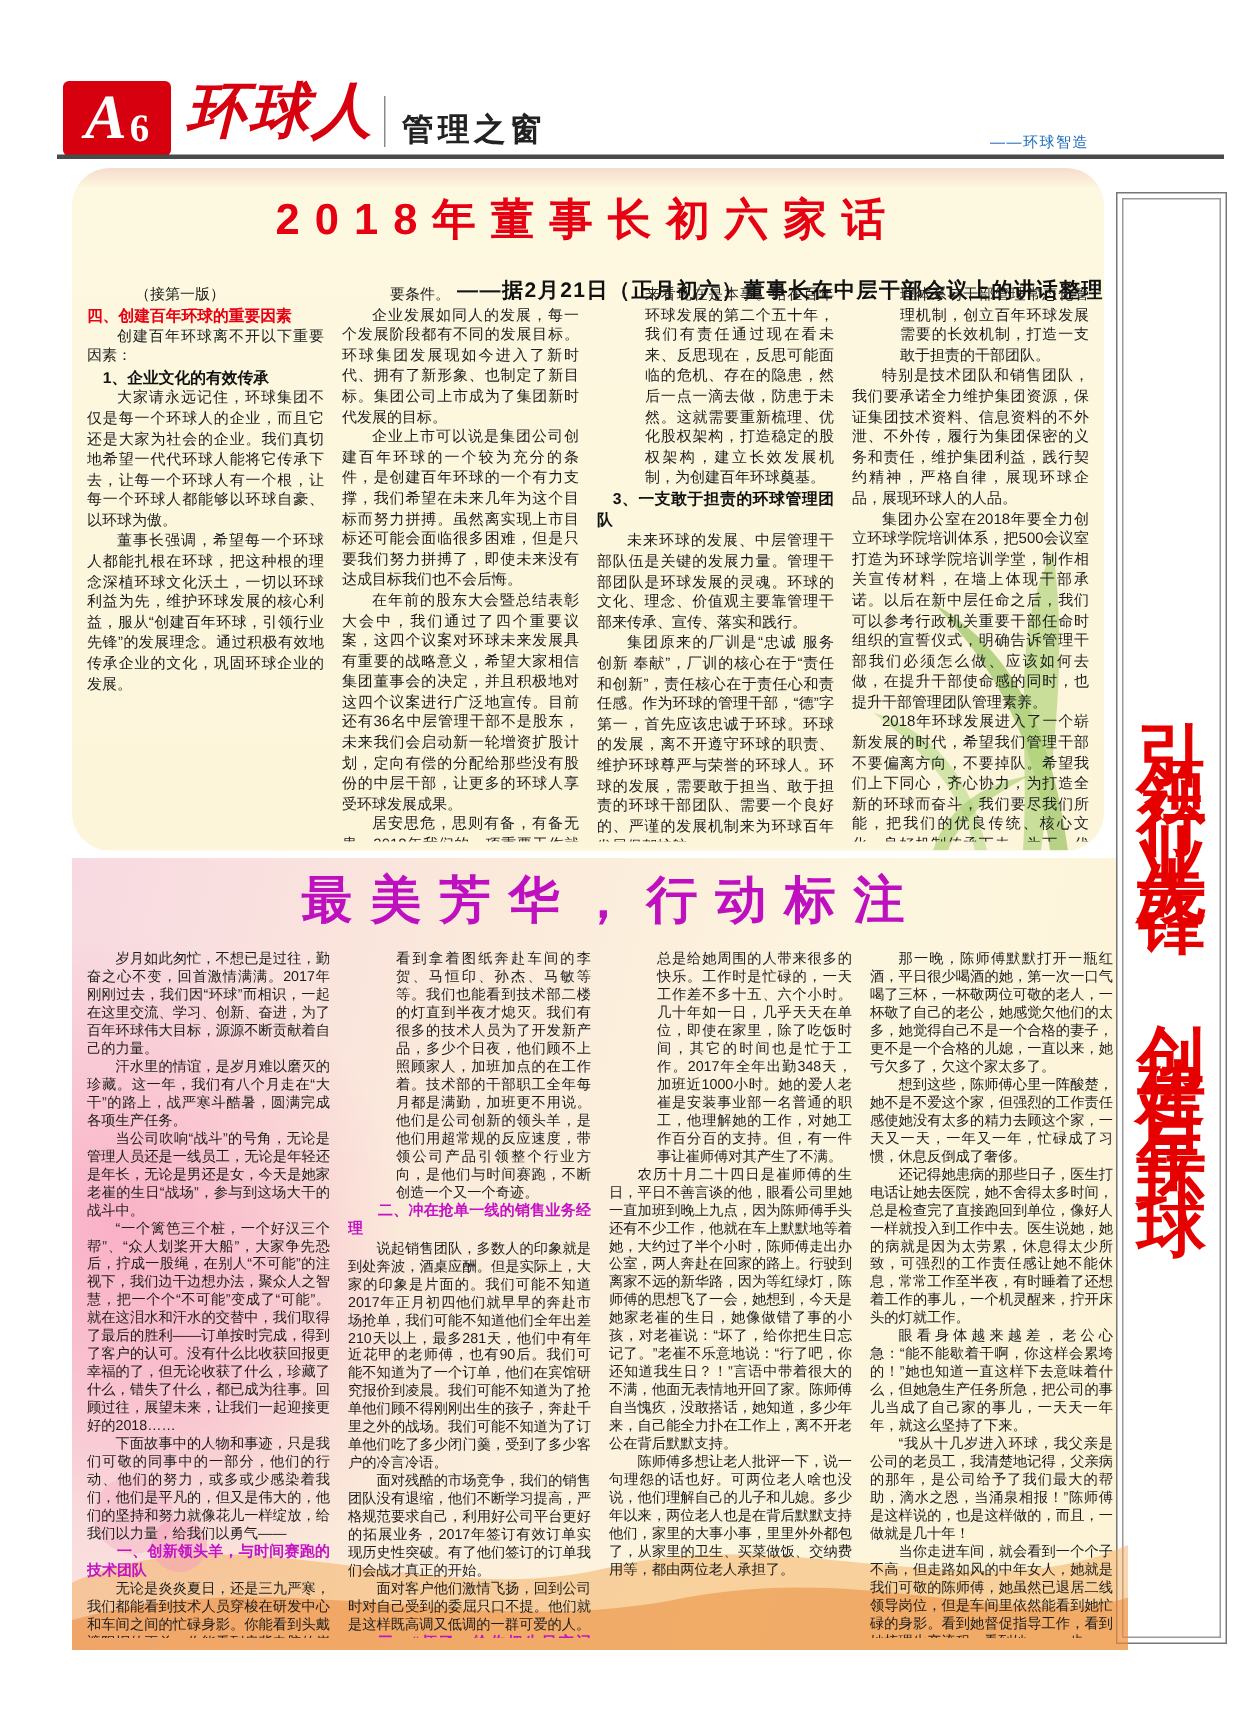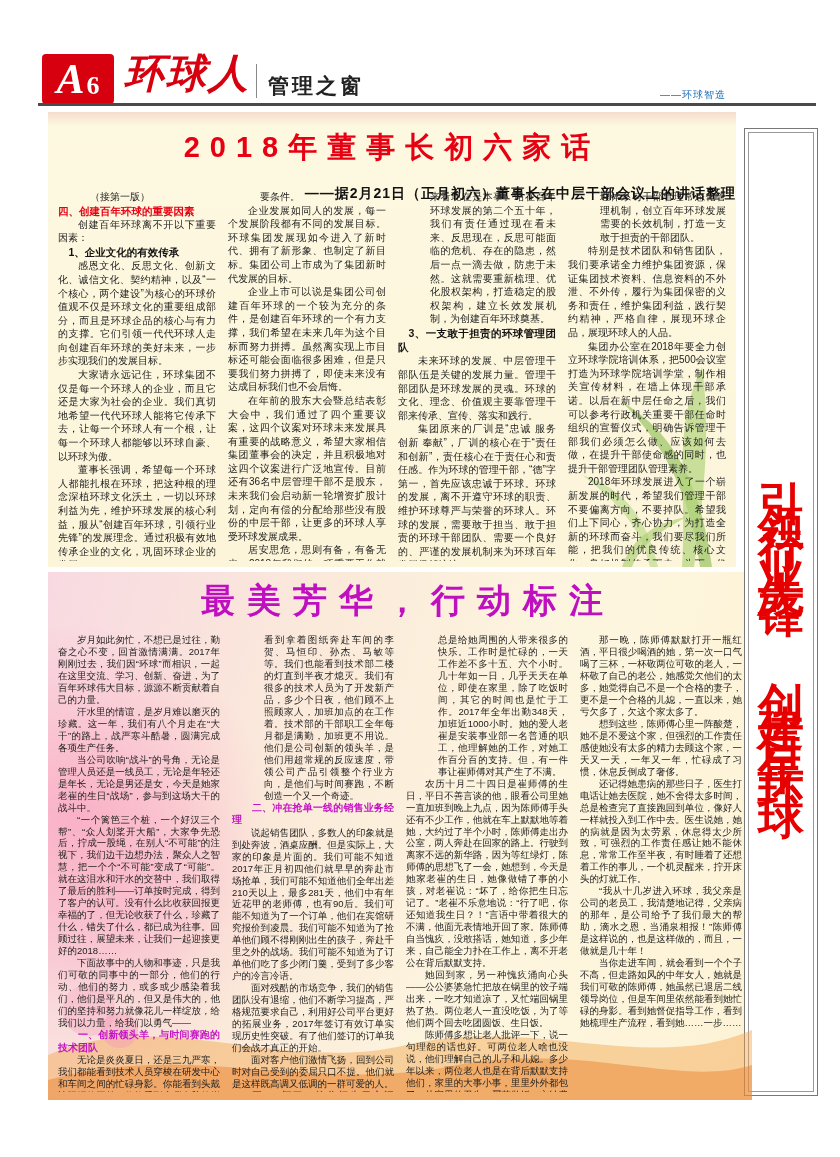--- a/index.html
+++ b/index.html
@@ -27,20 +27,21 @@
     font-style:italic;font-weight:bold;font-size:26px;color:#1b6bb8;letter-spacing:1px;
   }
   .slogan-sub{position:absolute;right:90px;top:32px;font-size:10px;color:#1b6bb8;letter-spacing:1px;}
   .header-rule{position:absolute;left:38px;top:103px;width:778px;height:3px;background:#4a4a4a;}
 
   
   .article1{
     position:absolute;left:48px;top:112px;width:688px;height:455px;
     background:linear-gradient(180deg,#f6dccd 0%,#fdf8e0 3%,#fcf5da 100%);
     overflow:hidden;
+    border-radius:25px;
   }
   .a1-title{
     margin-top:18px;text-align:center;font-size:29px;font-weight:bold;color:#e60012;
     letter-spacing:10px;line-height:1.2;
   }
   .a1-subtitle{margin-top:20px;text-align:right;font-size:14px;font-weight:bold;color:#111;letter-spacing:1px;}
   .a1-columns{
     position:absolute;left:10px;right:10px;top:78px;bottom:6px;
     display:flex;gap:12px;z-index:2;
   }
@@ -112,21 +113,20 @@
     <path d="M120 220 C125 140 110 80 140 20 C150 90 140 160 132 220 Z" fill="#a6cf6e" opacity="0.7"></path>
     <path d="M96 220 C85 170 60 140 20 128 C62 160 80 185 88 220 Z" fill="#b5d884" opacity="0.7"></path>
     <path d="M60 220 C70 190 95 175 125 170 C95 185 78 200 70 220 Z" fill="#9cc763" opacity="0.65"></path>
   </svg>
   <div class="a1-columns">
       <div class="col">
         <p class="para cont">（接第一版）</p>
         <p class="para red-head">四、创建百年环球的重要因素</p>
         <p class="para ">创建百年环球离不开以下重要因素：</p>
         <p class="para bold-head">1、企业文化的有效传承</p>
-        <p class="para ">感恩文化、反思文化、创新文化、诚信文化、契约精神，以及“一个核心，两个建设”为核心的环球价值观不仅是环球文化的重要组成部分，而且是环球企品的核心与有力的支撑。它们引领一代代环球人走向创建百年环球的美好未来，一步步实现我们的发展目标。</p>
         <p class="para ">大家请永远记住，环球集团不仅是每一个环球人的企业，而且它还是大家为社会的企业。我们真切地希望一代代环球人能将它传承下去，让每一个环球人有一个根，让每一个环球人都能够以环球自豪、以环球为傲。</p>
         <p class="para ">董事长强调，希望每一个环球人都能扎根在环球，把这种根的理念深植环球文化沃土，一切以环球利益为先，维护环球发展的核心利益，服从“创建百年环球，引领行业先锋”的发展理念。通过积极有效地传承企业的文化，巩固环球企业的发展。</p>
       </div>
       <div class="col">
         <p class="para cont">要条件。</p>
         <p class="para ">企业发展如同人的发展，每一个发展阶段都有不同的发展目标。环球集团发展现如今进入了新时代、拥有了新形象、也制定了新目标。集团公司上市成为了集团新时代发展的目标。</p>
         <p class="para ">企业上市可以说是集团公司创建百年环球的一个较为充分的条件，是创建百年环球的一个有力支撑，我们希望在未来几年为这个目标而努力拼搏。虽然离实现上市目标还可能会面临很多困难，但是只要我们努力拼搏了，即使未来没有达成目标我们也不会后悔。</p>
         <p class="para ">在年前的股东大会暨总结表彰大会中，我们通过了四个重要议案，这四个议案对环球未来发展具有重要的战略意义，希望大家相信集团董事会的决定，并且积极地对这四个议案进行广泛地宣传。目前还有36名中层管理干部不是股东，未来我们会启动新一轮增资扩股计划，定向有偿的分配给那些没有股份的中层干部，让更多的环球人享受环球发展成果。</p>
         <p class="para ">居安思危，思则有备，有备无患。2018年我们的一项重要工作就是对股权架构地优化。梳理股权架构有两个重要目的：一是扫除集团上市计划的障碍；二是为创建百年环球奠定良好的基础。</p>
       </div>
@@ -168,27 +168,27 @@
         <p class="para cont">看到拿着图纸奔赴车间的李贺、马恒印、孙杰、马敏等等。我们也能看到技术部二楼的灯直到半夜才熄灭。我们有很多的技术人员为了开发新产品，多少个日夜，他们顾不上照顾家人，加班加点的在工作着。技术部的干部职工全年每月都是满勤，加班更不用说。他们是公司创新的领头羊，是他们用超常规的反应速度，带领公司产品引领整个行业方向，是他们与时间赛跑，不断创造一个又一个奇迹。</p>
         <p class="para magenta-head">二、冲在抢单一线的销售业务经理</p>
         <p class="para ">说起销售团队，多数人的印象就是到处奔波，酒桌应酬。但是实际上，大家的印象是片面的。我们可能不知道2017年正月初四他们就早早的奔赴市场抢单，我们可能不知道他们全年出差210天以上，最多281天，他们中有年近花甲的老师傅，也有90后。我们可能不知道为了一个订单，他们在宾馆研究报价到凌晨。我们可能不知道为了抢单他们顾不得刚刚出生的孩子，奔赴千里之外的战场。我们可能不知道为了订单他们吃了多少闭门羹，受到了多少客户的冷言冷语。</p>
         <p class="para ">面对残酷的市场竞争，我们的销售团队没有退缩，他们不断学习提高，严格规范要求自己，利用好公司平台更好的拓展业务，2017年签订有效订单实现历史性突破。有了他们签订的订单我们会战才真正的开始。</p>
         <p class="para ">面对客户他们激情飞扬，回到公司时对自己受到的委屈只口不提。他们就是这样既高调又低调的一群可爱的人。</p>
         <p class="para magenta-head">三、“坏了，给你把生日忘记了。”——记巾帼英雄陈济霞</p>
       </div>
       <div class="col">
         <p class="para cont">总是给她周围的人带来很多的快乐。工作时是忙碌的，一天工作差不多十五、六个小时。几十年如一日，几乎天天在单位，即使在家里，除了吃饭时间，其它的时间也是忙于工作。2017年全年出勤348天，加班近1000小时。她的爱人老崔是安装事业部一名普通的职工，他理解她的工作，对她工作百分百的支持。但，有一件事让崔师傅对其产生了不满。</p>
         <p class="para ">农历十月二十四日是崔师傅的生日，平日不善言谈的他，眼看公司里她一直加班到晚上九点，因为陈师傅手头还有不少工作，他就在车上默默地等着她，大约过了半个小时，陈师傅走出办公室，两人奔赴在回家的路上。行驶到离家不远的新华路，因为等红绿灯，陈师傅的思想飞了一会，她想到，今天是她家老崔的生日，她像做错了事的小孩，对老崔说：“坏了，给你把生日忘记了。”老崔不乐意地说：“行了吧，你还知道我生日？！”言语中带着很大的不满，他面无表情地开回了家。陈师傅自当愧疚，没敢搭话，她知道，多少年来，自己能全力扑在工作上，离不开老公在背后默默支持。</p>
-        <p class="para ">她回到家，另一种愧疚涌向心头——公公婆婆急忙把放在锅里的饺子端出来，一吃才知道凉了，又忙端回锅里热了热。两位老人一直没吃饭，为了等他们两个回去吃团圆饭、生日饭。</p>
         <p class="para ">陈师傅多想让老人批评一下，说一句理怨的话也好。可两位老人啥也没说，他们理解自己的儿子和儿媳。多少年以来，两位老人也是在背后默默支持他们，家里的大事小事，里里外外都包了，从家里的卫生、买菜做饭、交纳费用等，都由两位老人承担了。</p>
       </div>
       <div class="col">
         <p class="para ">那一晚，陈师傅默默打开一瓶红酒，平日很少喝酒的她，第一次一口气喝了三杯，一杯敬两位可敬的老人，一杯敬了自己的老公，她感觉欠他们的太多，她觉得自己不是一个合格的妻子，更不是一个合格的儿媳，一直以来，她亏欠多了，欠这个家太多了。</p>
         <p class="para ">想到这些，陈师傅心里一阵酸楚，她不是不爱这个家，但强烈的工作责任感使她没有太多的精力去顾这个家，一天又一天，一年又一年，忙碌成了习惯，休息反倒成了奢侈。</p>
         <p class="para ">还记得她患病的那些日子，医生打电话让她去医院，她不舍得太多时间，总是检查完了直接跑回到单位，像好人一样就投入到工作中去。医生说她，她的病就是因为太劳累，休息得太少所致，可强烈的工作责任感让她不能休息，常常工作至半夜，有时睡着了还想着工作的事儿，一个机灵醒来，拧开床头的灯就工作。</p>
+        <p class="para ">眼看身体越来越差，老公心急：“能不能歇着干啊，你这样会累垮的！”她也知道一直这样下去意味着什么，但她急生产任务所急，把公司的事儿当成了自己家的事儿，一天天一年年，就这么坚持了下来。</p>
         <p class="para ">“我从十几岁进入环球，我父亲是公司的老员工，我清楚地记得，父亲病的那年，是公司给予了我们最大的帮助，滴水之恩，当涌泉相报！”陈师傅是这样说的，也是这样做的，而且，一做就是几十年！</p>
         <p class="para ">当你走进车间，就会看到一个个子不高，但走路如风的中年女人，她就是我们可敬的陈师傅，她虽然已退居二线领导岗位，但是车间里依然能看到她忙碌的身影。看到她督促指导工作，看到她梳理生产流程，看到她……一步……</p>
       </div>
     </div>
 </div>
 
 <div class="banner">
   <div class="banner-inner">
     <div class="banner-text">引领行业先锋，创建百年环球</div>
   </div>

